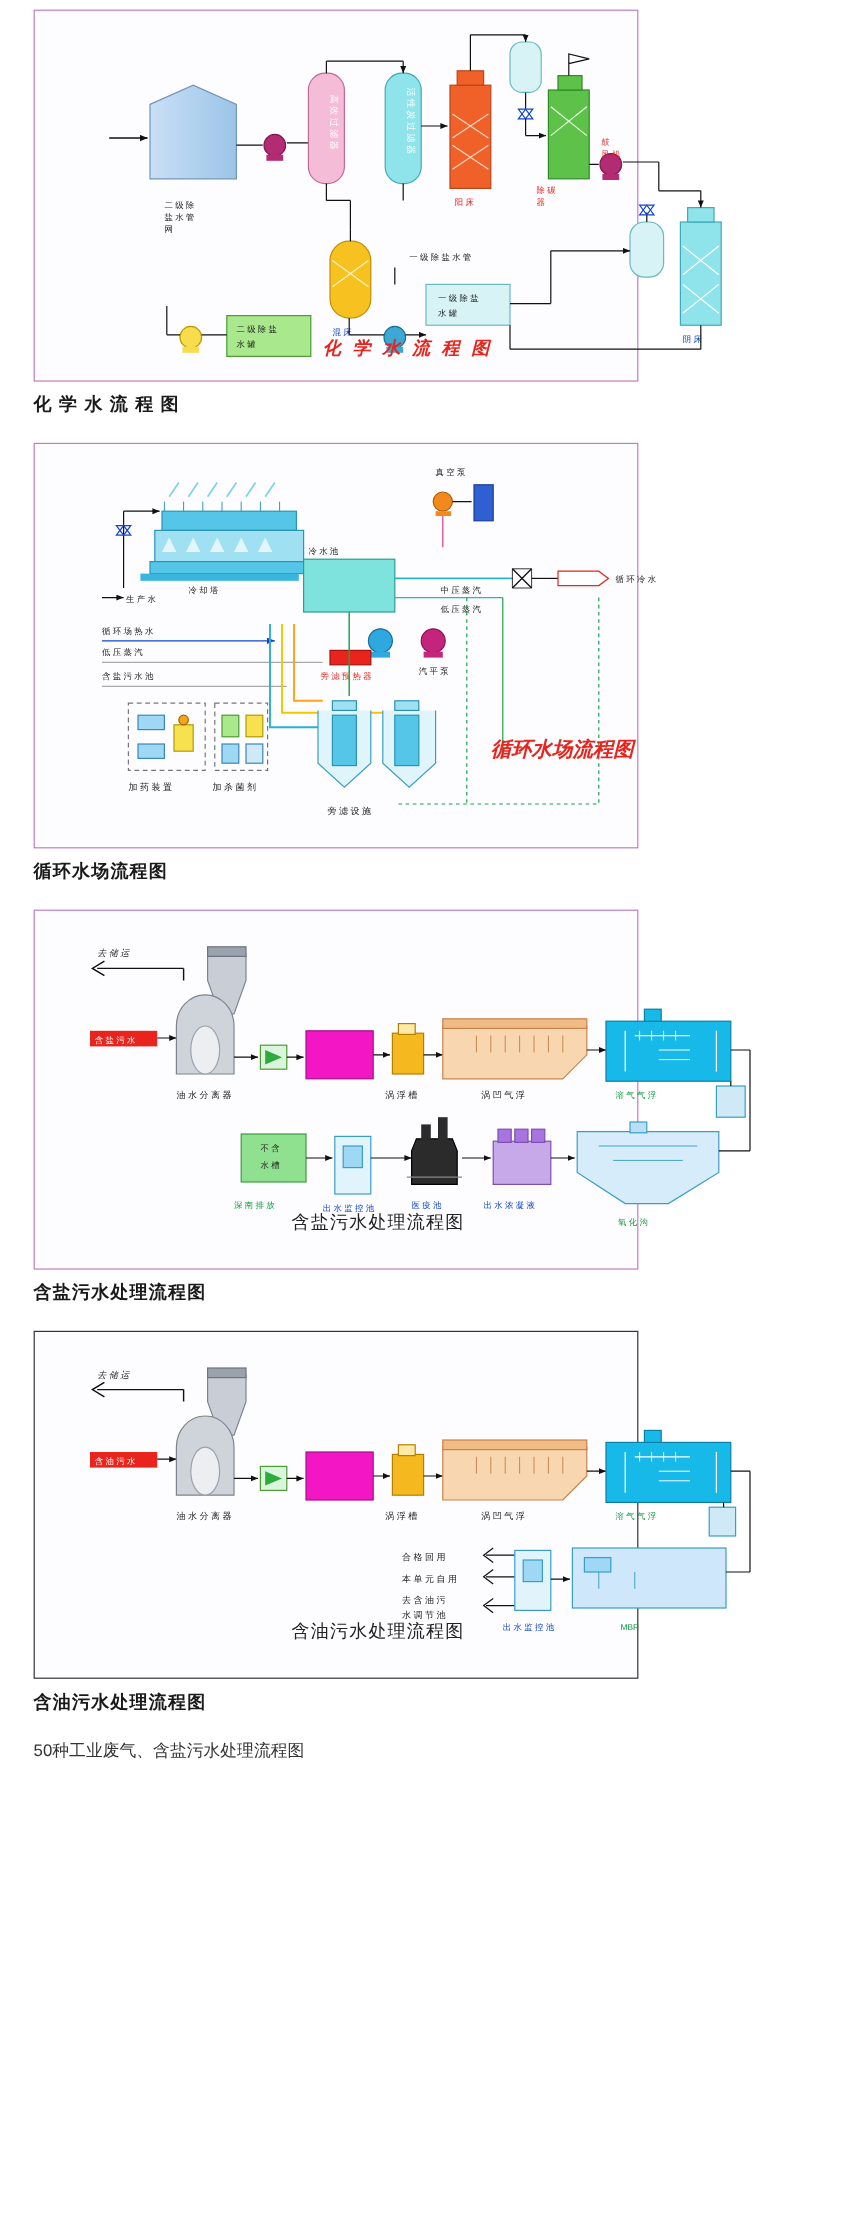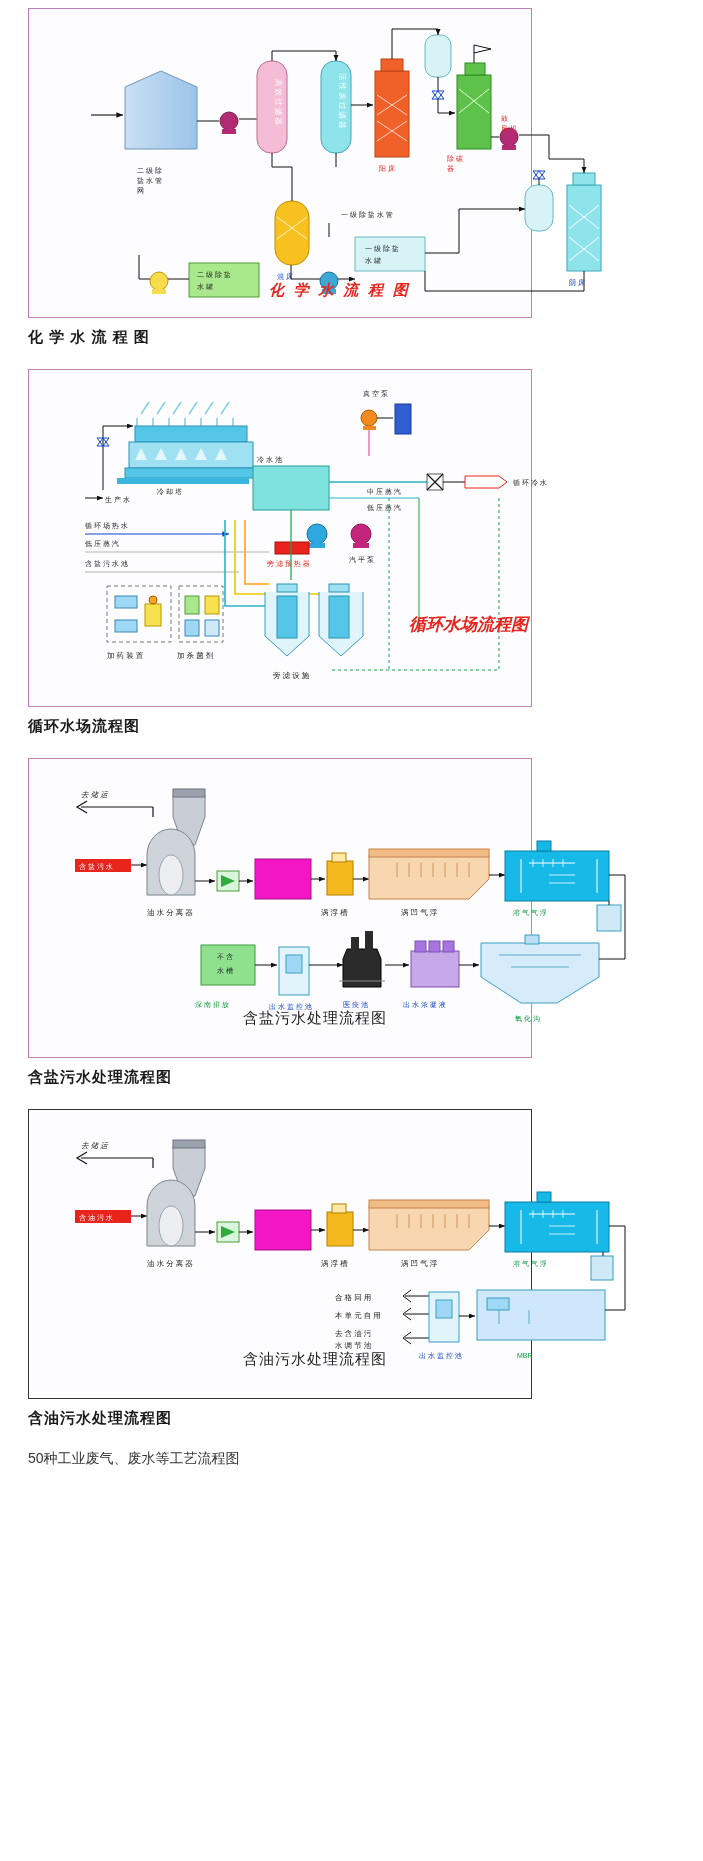--- a/index.html
+++ b/index.html
@@ -473,15 +473,15 @@
         <line x1="430" y1="206" x2="446" y2="206" stroke="#111" stroke-width="1" marker-end="url(#ar4)"></line>
         <line x1="576" y1="200" x2="596" y2="200" stroke="#111" stroke-width="1"></line>
         <line x1="596" y1="200" x2="596" y2="116" stroke="#111" stroke-width="1"></line>
         <line x1="596" y1="116" x2="580" y2="116" stroke="#111" stroke-width="1"></line>
       </svg>
       <div class="fig-title plainblack" style="left:214px; top:240px; font-size:15px; letter-spacing:1px;">含油污水处理流程图</div>
     </div>
     <div class="caption">含油污水处理流程图</div>
   </div>
 
-  <div class="footer-note">50种工业废气、废水等工艺流程图</div>
+  <div class="footer-note">50种工业废气、含盐污水处理流程图</div>
 
 </div>
 
 </body></html>

